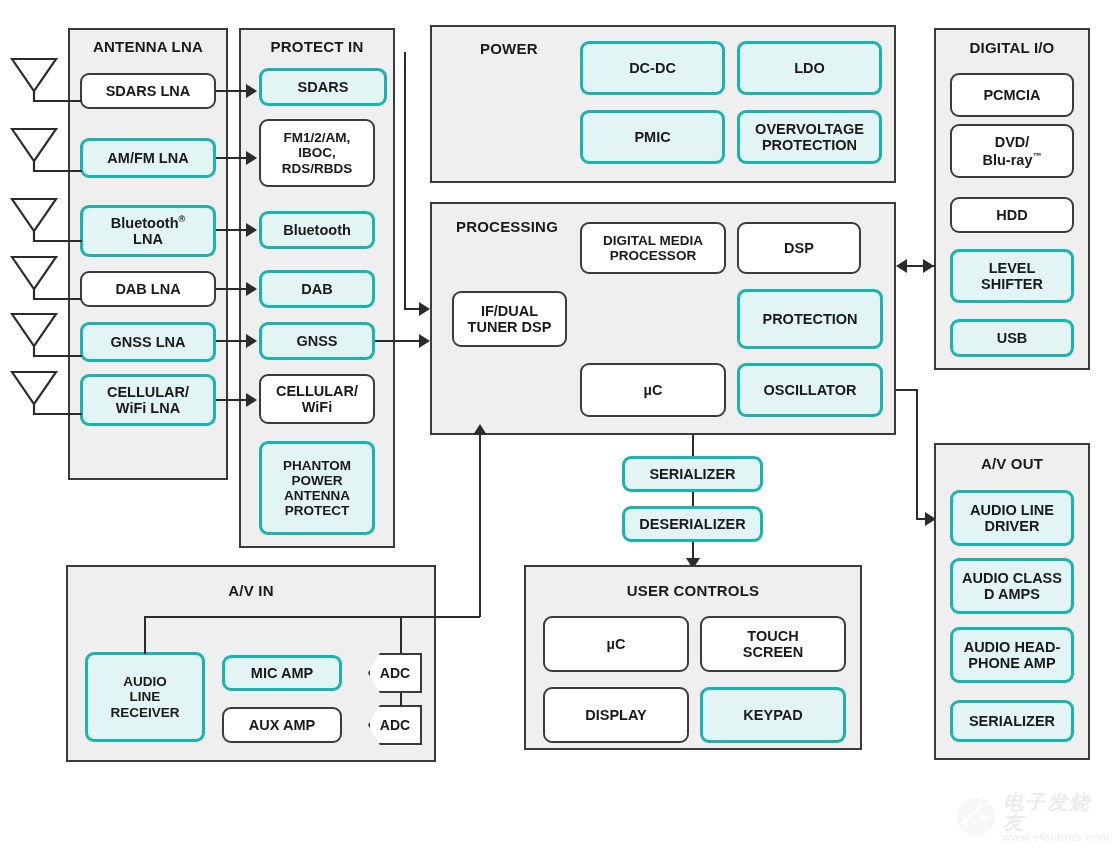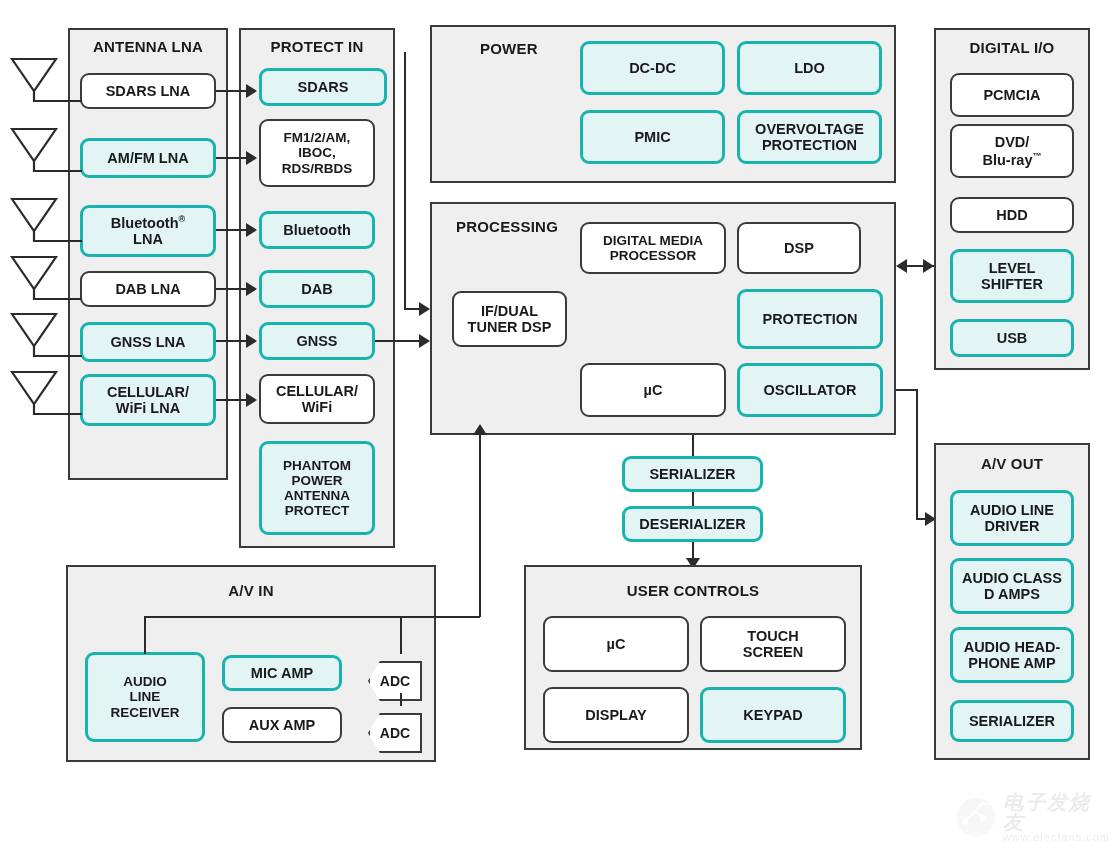--- a/index.html
+++ b/index.html
@@ -28,21 +28,21 @@
   .arw-u{border-left:7px solid transparent;border-right:7px solid transparent;border-bottom:11px solid #2b2b2b;}
   .arw-d{border-left:7px solid transparent;border-right:7px solid transparent;border-top:11px solid #2b2b2b;}
 
   
   .ant{position:absolute;}
 
   
   .adc{position:absolute;box-sizing:border-box;display:flex;align-items:center;justify-content:center;
        font-size:14px;font-weight:bold;color:#1a1a1a;background:#ffffff;
        border:2px solid #3b3b3b;
-       clip-path:polygon(22% 0,100% 0,100% 100%,22% 100%,0 50%);margin-top:8px;}
+       clip-path:polygon(22% 0,100% 0,100% 100%,22% 100%,0 50%);}
   .sup{font-size:9px;vertical-align:super;}
 
   
   .wm{position:absolute;opacity:.20;display:flex;align-items:center;gap:6px;}
   .wm-txt{display:flex;flex-direction:column;line-height:1;color:#9aa0a6;}
   .wm-cn{font-size:20px;font-weight:bold;letter-spacing:2px;font-style:italic;}
   .wm-url{font-size:11px;letter-spacing:1px;}
 </style>
 </head>
 <body>

